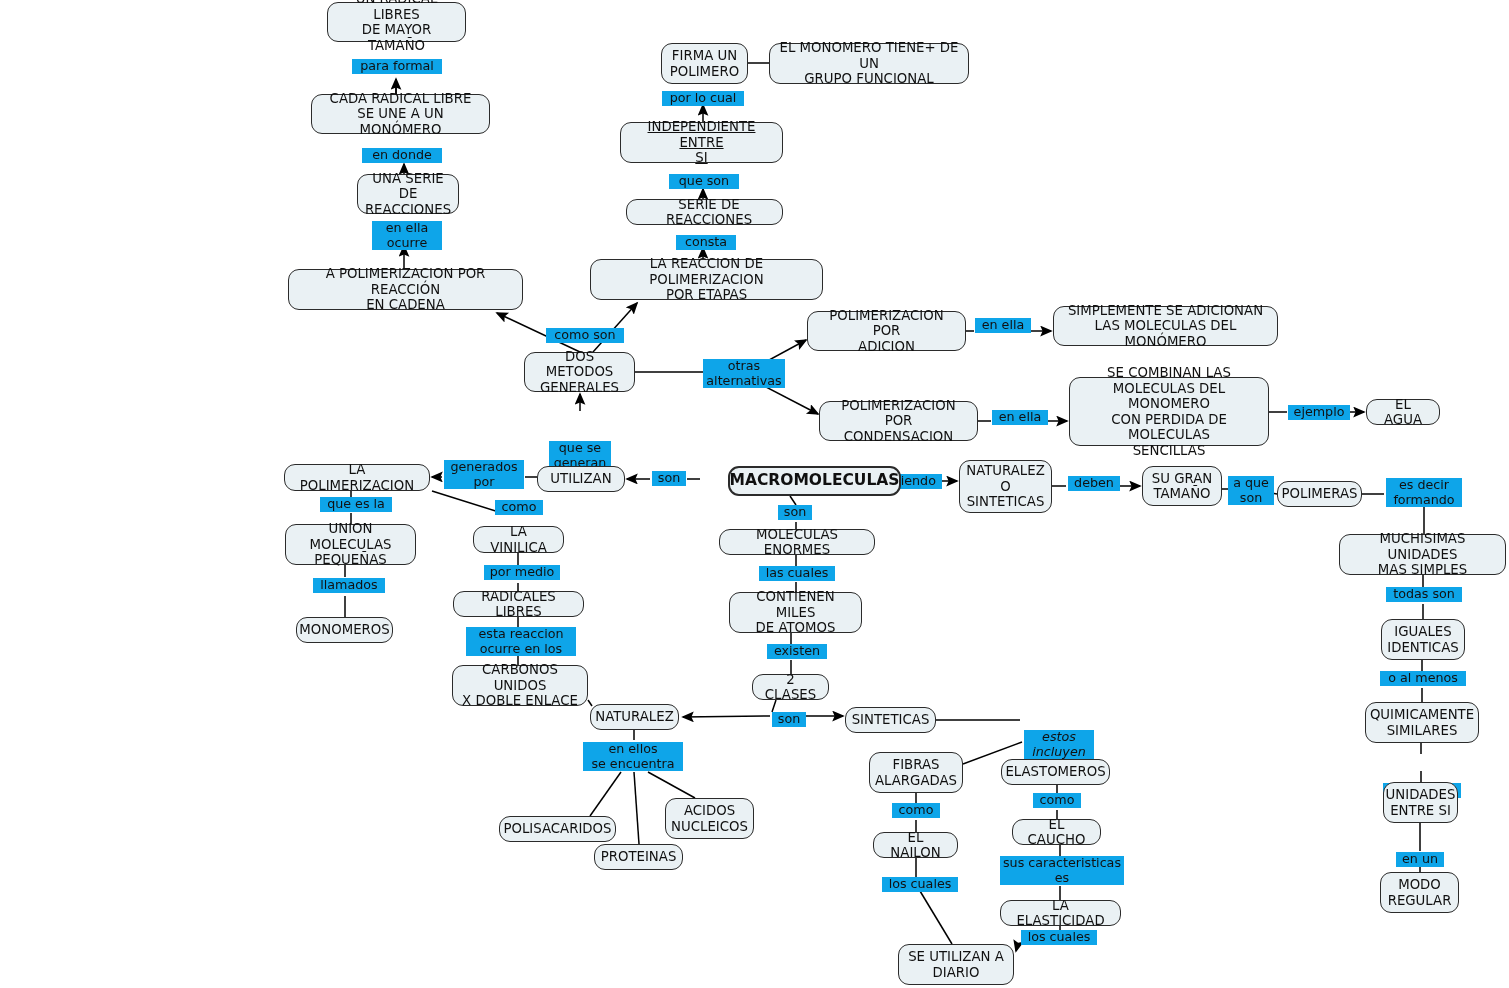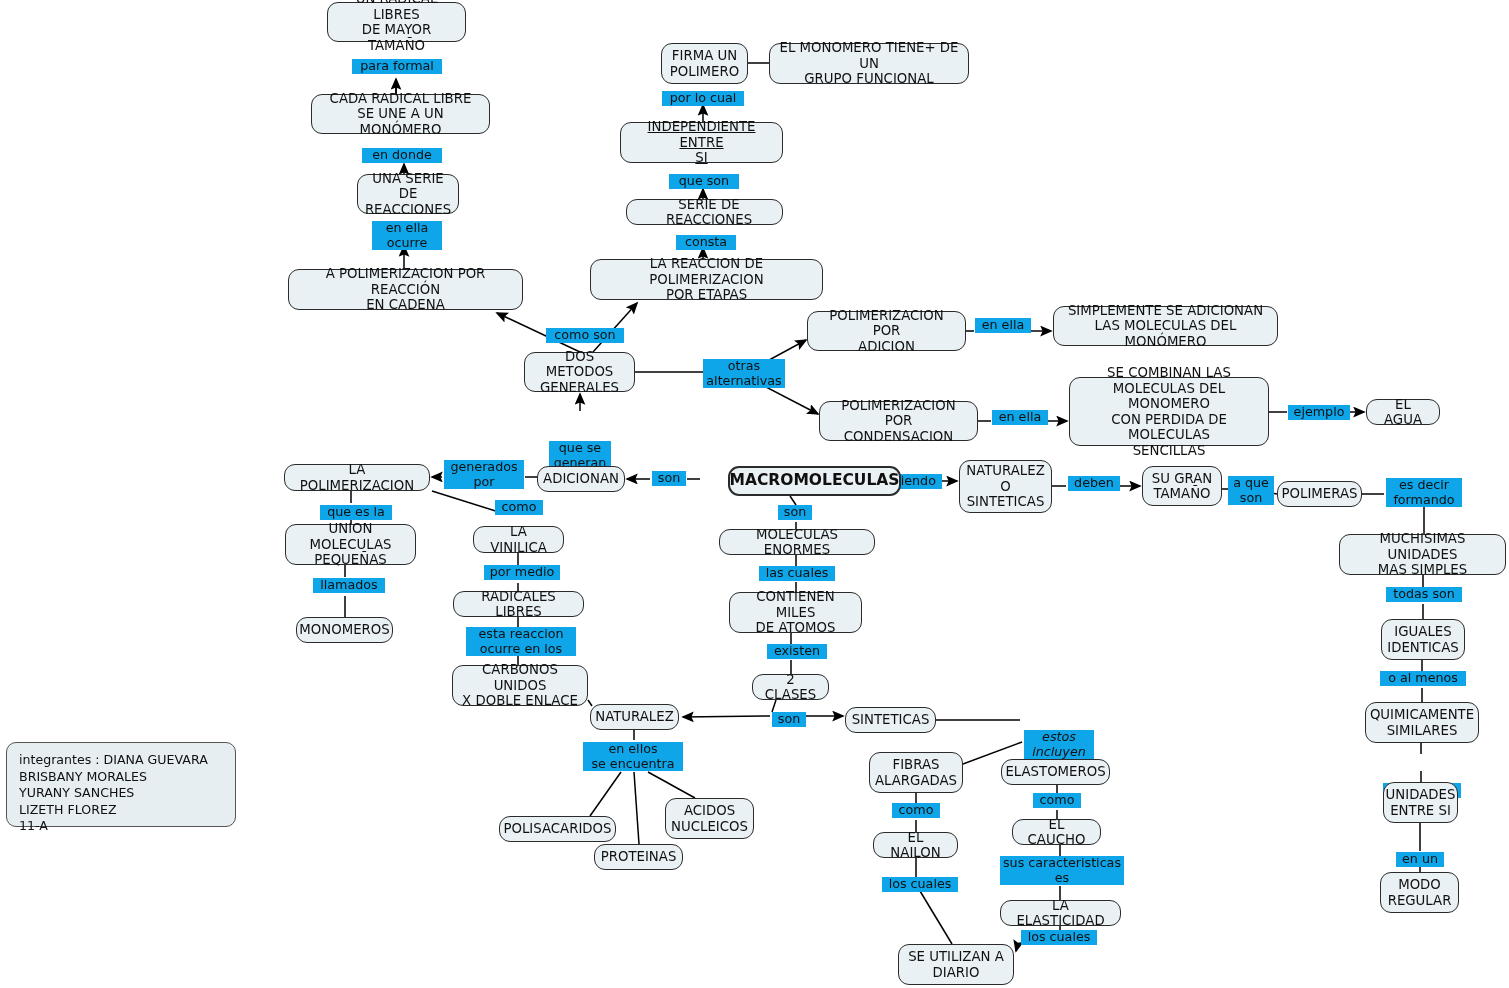--- a/index.html
+++ b/index.html
@@ -187,21 +187,21 @@
       <div class="node" style="left: 1053px; top: 306px; width: 225px; height: 40px;">SIMPLEMENTE SE ADICIONAN
 LAS MOLECULAS DEL MONÓMERO</div>
       <div class="node" style="left: 819px; top: 401px; width: 159px; height: 40px;">POLIMERIZACION POR
 CONDENSACION</div>
       <div class="node" style="left: 1069px; top: 377px; width: 200px; height: 69px;">SE COMBINAN LAS
 MOLECULAS  DEL MONOMERO
 CON PERDIDA DE MOLECULAS
 SENCILLAS</div>
       <div class="node" style="left: 1366px; top: 399px; width: 74px; height: 26px;">EL AGUA</div>
       <div class="node" style="left: 284px; top: 464px; width: 146px; height: 27px;">LA POLIMERIZACION</div>
-      <div class="node" style="left: 537px; top: 466px; width: 88px; height: 26px;">ADICIONAN</div>
+      <div class="node" style="left: 537px; top: 466px; width: 88px; height: 26px;">UTILIZAN</div>
       <div class="node root" style="left: 700px; top: 466px; width: 173px; height: 30px;">MACROMOLECULAS</div>
       <div class="node" style="left: 959px; top: 460px; width: 93px; height: 53px;">NATURALEZ
 O
 SINTETICAS</div>
       <div class="node" style="left: 1142px; top: 466px; width: 80px; height: 40px;">SU GRAN
 TAMAÑO</div>
       <div class="node" style="left: 1277px; top: 481px; width: 85px; height: 26px;">POLIMERAS</div>
       <div class="node" style="left: 285px; top: 524px; width: 131px; height: 41px;">UNION MOLECULAS
 PEQUEÑAS</div>
       <div class="node" style="left: 296px; top: 617px; width: 97px; height: 26px;">MONOMEROS</div>
@@ -256,21 +256,21 @@
 generan</div>
       <div class="linklabel" style="left: 444px; top: 460px; width: 80px;">generados
 por</div>
       <div class="linklabel" style="left: 652px; top: 471px; width: 34px;">son</div>
       <div class="linklabel" style="left: 888px; top: 474px; width: 54px;">siendo</div>
       <div class="linklabel" style="left: 1068px; top: 476px; width: 52px;">deben</div>
       <div class="linklabel" style="left: 1228px; top: 476px; width: 46px;">a que
 son</div>
       <div class="linklabel" style="left: 1386px; top: 478px; width: 76px;">es decir
 formando</div>
-      <div class="linklabel" style="left: 320px; top: 497px; width: 72px; margin-top: 8px;">que es la</div>
+      <div class="linklabel" style="left: 320px; top: 497px; width: 72px;">que es la</div>
       <div class="linklabel" style="left: 313px; top: 578px; width: 72px;">llamados</div>
       <div class="linklabel" style="left: 495px; top: 500px; width: 48px;">como</div>
       <div class="linklabel" style="left: 484px; top: 565px; width: 76px;">por medio</div>
       <div class="linklabel" style="left: 466px; top: 627px; width: 110px;">esta reaccion
 ocurre en los</div>
       <div class="linklabel" style="left: 778px; top: 505px; width: 34px;">son</div>
       <div class="linklabel" style="left: 759px; top: 566px; width: 76px;">las cuales</div>
       <div class="linklabel" style="left: 767px; top: 644px; width: 60px;">existen</div>
       <div class="linklabel" style="left: 772px; top: 712px; width: 34px;">son</div>
       <div class="linklabel" style="left: 583px; top: 742px; width: 100px;">en ellos
@@ -281,18 +281,13 @@
       <div class="linklabel" style="left: 1033px; top: 793px; width: 48px;">como</div>
       <div class="linklabel" style="left: 882px; top: 877px; width: 76px;">los cuales</div>
       <div class="linklabel" style="left: 1000px; top: 856px; width: 124px;">sus caracteristicas
 es</div>
       <div class="linklabel" style="left: 1021px; top: 930px; width: 76px;">los cuales</div>
       <div class="linklabel" style="left: 1386px; top: 587px; width: 76px;">todas son</div>
       <div class="linklabel" style="left: 1380px; top: 671px; width: 86px;">o al menos</div>
       <div class="linklabel" style="left: 1383px; top: 754px; width: 78px; margin-top: 29px;">ellas estan</div>
       <div class="linklabel" style="left: 1396px; top: 852px; width: 48px;">en un</div>
     </div>
-  <div class="legend" id="legend-box" style="left: 6px; top: 742px; width: 230px; height: 85px;">integrantes : DIANA GUEVARA
-                 BRISBANY MORALES
-                 YURANY SANCHES
-                 LIZETH FLOREZ
-                 11-A</div>
 </div>
 
 </body></html>

